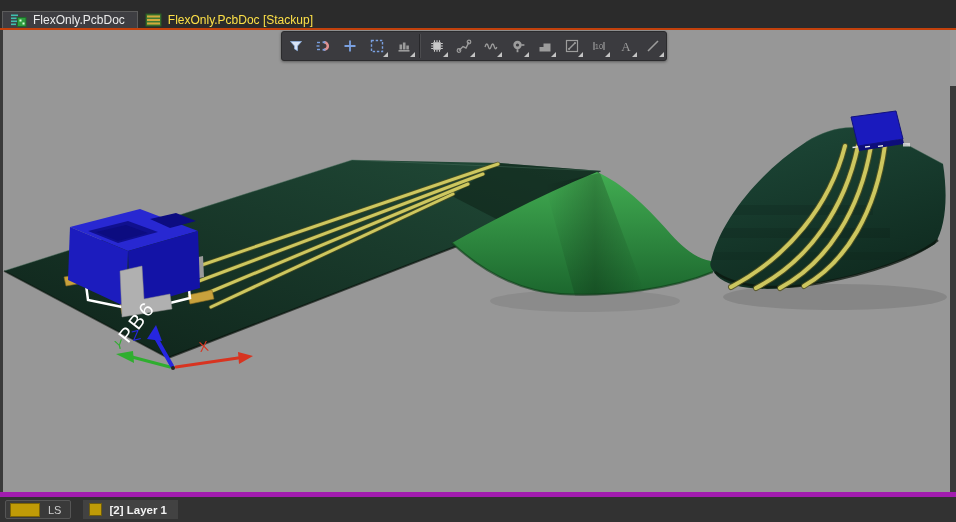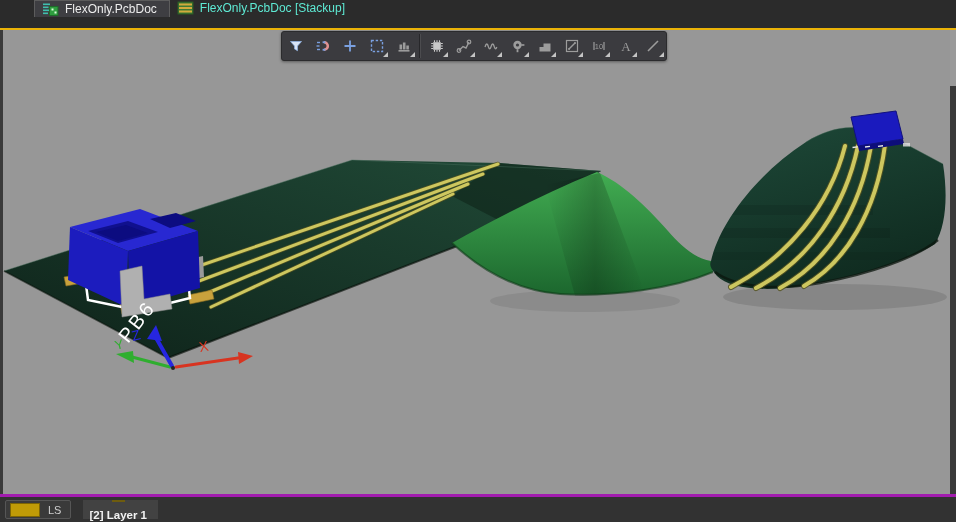--- a/index.html
+++ b/index.html
@@ -3,47 +3,47 @@
 <meta charset="utf-8">
 <style>
   html,body{margin:0;padding:0;}
   body{
     width:956px;height:522px;position:relative;overflow:hidden;
     background:#2b2b2b;font-family:"Liberation Sans",sans-serif;
     -webkit-font-smoothing:antialiased;
   }
   
   .tabbar{position:absolute;top:0;left:0;right:0;height:28px;background:#2b2b2b;
-    border-bottom:2px solid #eab308;display:flex;align-items:flex-start;padding-left:32px;}
+    border-bottom:2px solid #c2410c;display:flex;align-items:flex-end;}
   .tab{display:flex;align-items:center;gap:6px;padding:0 12px 0 7px;
-    color:#5eead4;font-size:12px;white-space:nowrap;}
+    color:#fde047;font-size:12px;white-space:nowrap;}
   .tab.active{background:#3e3e42;border:1px solid #5c5c5c;border-bottom:none;
     color:#ececec;margin-left:2px;}
   .tab .tabicon{flex:0 0 auto;}
   
   .workspace{position:absolute;top:30px;bottom:25px;left:0;right:0;background:#3a3a3a;}
   .viewport{position:absolute;top:0;bottom:0;left:3px;right:6px;background:#979797;overflow:hidden;}
   .scene{position:absolute;inset:0;display:block;}
   .vthumb{position:absolute;top:0;right:0;width:6px;height:56px;background:#9a9a9a;}
   
   .toolbar{position:absolute;left:278px;top:1px;height:28px;display:flex;align-items:center;
     background:#3b3b3f;border:1px solid #2b2b2d;border-radius:3px;padding:0 0;
     box-shadow:0 1px 3px rgba(0,0,0,.4);}
   .tool{position:relative;width:27px;height:26px;display:flex;align-items:center;justify-content:center;}
   .tool.dd::after{content:"";position:absolute;right:2px;bottom:2px;width:0;height:0;
     border-left:5px solid transparent;border-bottom:5px solid #c4c4c4;}
   .sep{width:1px;height:24px;background:#27272a;border-right:1px solid #4c4c4f;margin:0 2px;}
   
   .statusbar{position:absolute;bottom:0;left:0;right:0;height:25px;background:#323232;
-    border-top:3px solid #a21caf;display:flex;align-items:center;font-size:11px;color:#cfcfcf;}
+    border-top:5px solid #a21caf;display:flex;align-items:center;font-size:11px;color:#cfcfcf;}
   .ls{display:flex;align-items:center;gap:8px;margin-left:5px;height:17px;
     padding:0 9px 0 4px;background:#3a3a3a;border:1px solid #565656;border-radius:2px;}
   .ls .swatch{width:28px;height:12px;background:var(--layer-swatch,#bf9b07);border:1px solid #7c6505;}
   .layertab{display:flex;align-items:center;gap:7px;margin-left:12px;height:19px;
-    padding:0 11px 0 6px;background:#424242;color:#f2f2f2;font-weight:bold;font-size:11.5px;flex-direction:column;}
+    padding:0 11px 0 6px;background:#424242;color:#f2f2f2;font-weight:bold;font-size:11.5px;}
   .layertab .swatch{width:11px;height:11px;background:var(--layer-swatch,#bf9b07);border:1px solid #6e5c0e;}
 </style>
 </head>
 <body>
 
 <div class="app">
 
   <div class="tabbar">
     <div class="tab active">
       <svg class="tabicon" width="17" height="16" viewBox="0 0 17 16">

